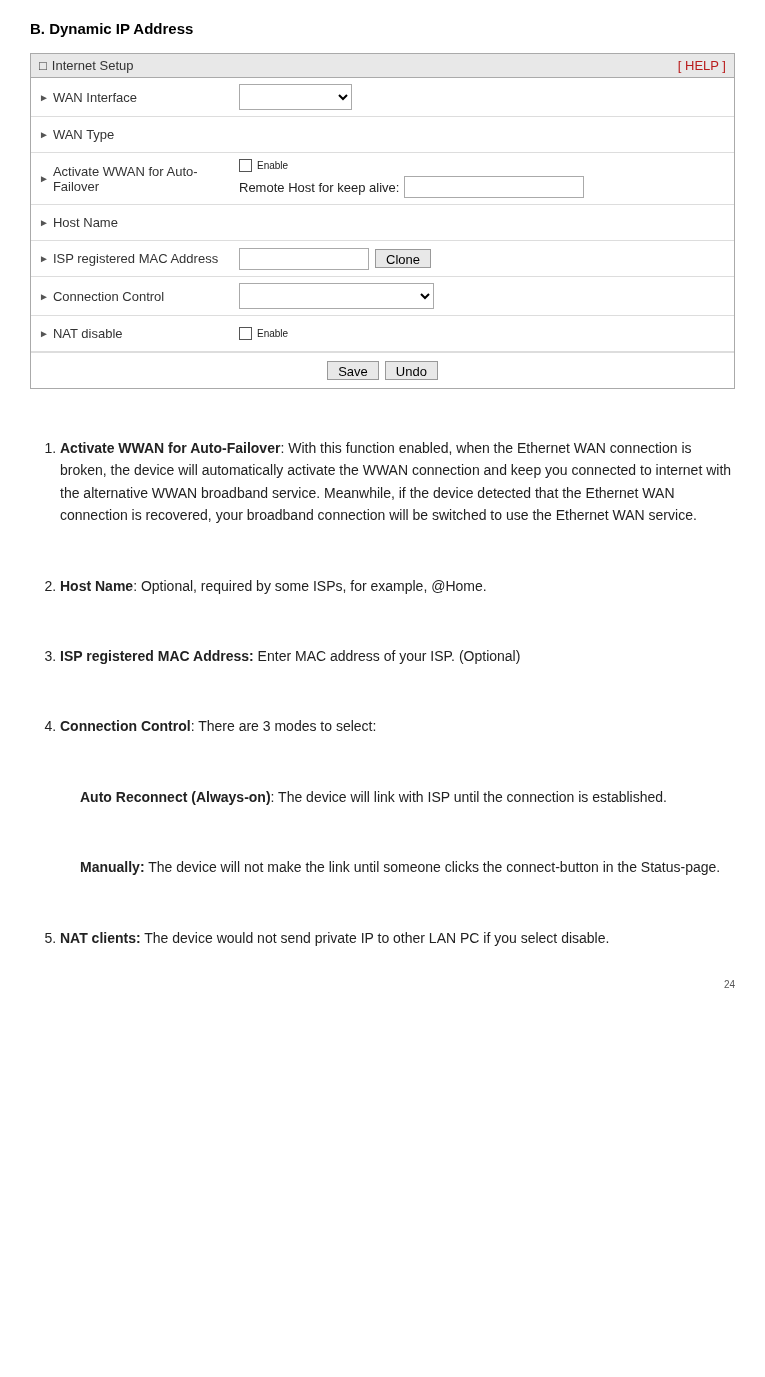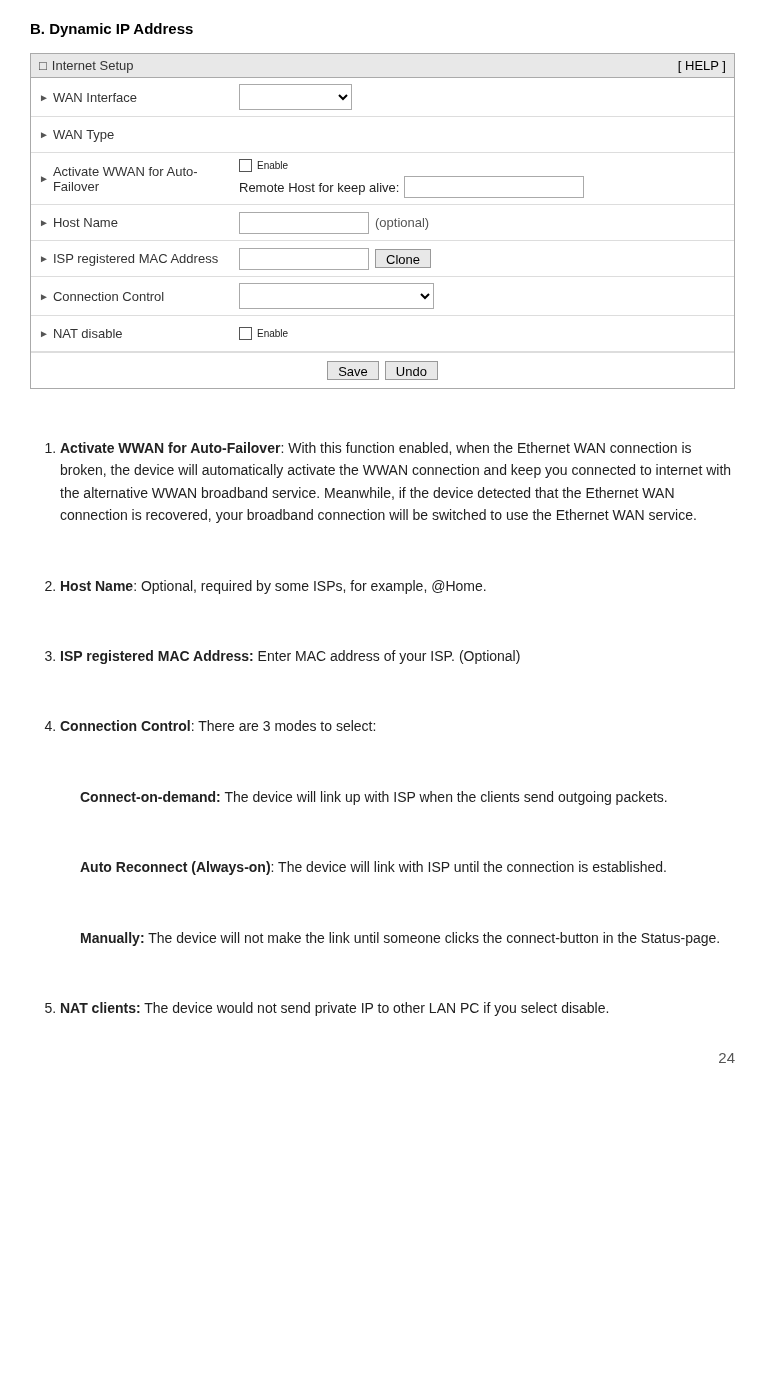--- a/index.html
+++ b/index.html
@@ -31,21 +31,21 @@
     }
     .box-header-title {
       font-size: 13px;
       color: #333;
       display: flex;
       align-items: center;
       gap: 5px;
     }
     .box-header-help {
       font-size: 13px;
-      color: #000000;
+      color: #b91c1c;
       margin-left: 48px;
     }
     .form-row {
       display: flex;
       align-items: center;
       border-bottom: 1px solid #ddd;
       padding: 6px 8px;
       min-height: 36px;
     }
     .form-row:last-child {
@@ -139,21 +139,21 @@
     .content-section .sub-list {
       list-style: none;
       padding-left: 20px;
       margin-top: 4px;
     }
     .content-section .sub-list li {
       margin-bottom: 4px;
     }
     .page-number {
       text-align: right;
-      font-size: 15px;
+      font-size: 10px;
       color: #555;
       margin-top: 30px;
     }
     .checkbox-icon {
       width: 13px;
       height: 13px;
       border: 1px solid #555;
       display: inline-block;
       background: #fff;
       vertical-align: middle;
@@ -209,24 +209,20 @@
         </div>
       </div>
     </div>
   </div>
 
   <div class="form-row">
     <div class="form-label">
       <span class="arrow-icon">►</span>
       <span>Host Name</span>
     </div>
-    <div class="form-control">
-      <input type="text" class="field-text medium" style="">
-      <span class="optional-text">(optional)</span>
-    </div>
   </div>
 
   <div class="form-row">
     <div class="form-label">
       <span class="arrow-icon">►</span>
       <span>ISP registered MAC Address</span>
     </div>
     <div class="form-control">
       <input type="text" class="field-text mac" style="">
       <button class="btn">Clone</button>
@@ -273,23 +269,20 @@
     </li>
     <li>
       <strong>Host Name</strong><span>: Optional, required by some ISPs, for example, @Home.</span>
     </li>
     <li>
       <strong>ISP registered MAC Address:</strong><span> Enter MAC address of your ISP. (Optional)</span>
     </li>
     <li>
       <strong>Connection Control</strong><span>: There are 3 modes to select:</span>
       <ul class="sub-list">
-        <li>
-          <strong>Connect-on-demand:</strong><span> The device will link up with ISP when the clients send outgoing packets.</span>
-        </li>
         <li>
           <strong>Auto Reconnect (Always-on)</strong><span>: The device will link with ISP until the connection is established.</span>
         </li>
         <li>
           <strong>Manually:</strong><span> The device will not make the link until someone clicks the connect-button in the Status-page.</span>
         </li>
       </ul>
     </li>
     <li>
       <strong>NAT clients:</strong><span> The device would not send private IP to other LAN PC if you select disable.</span>

